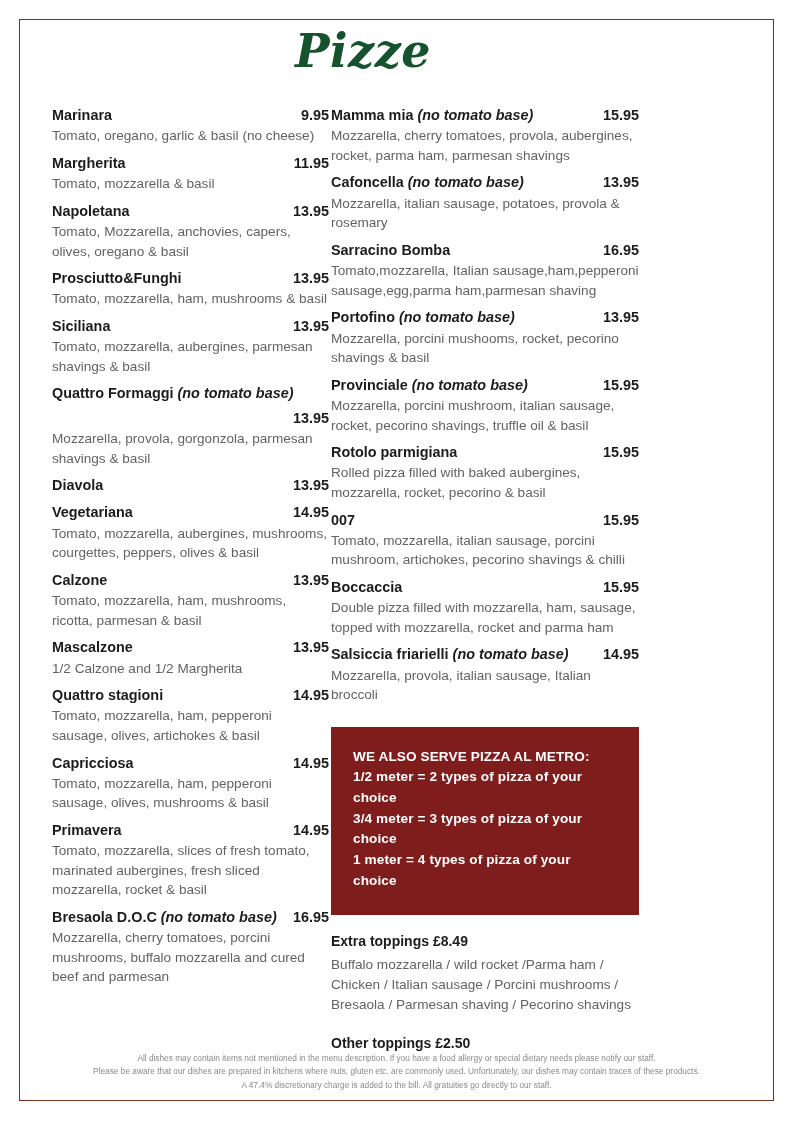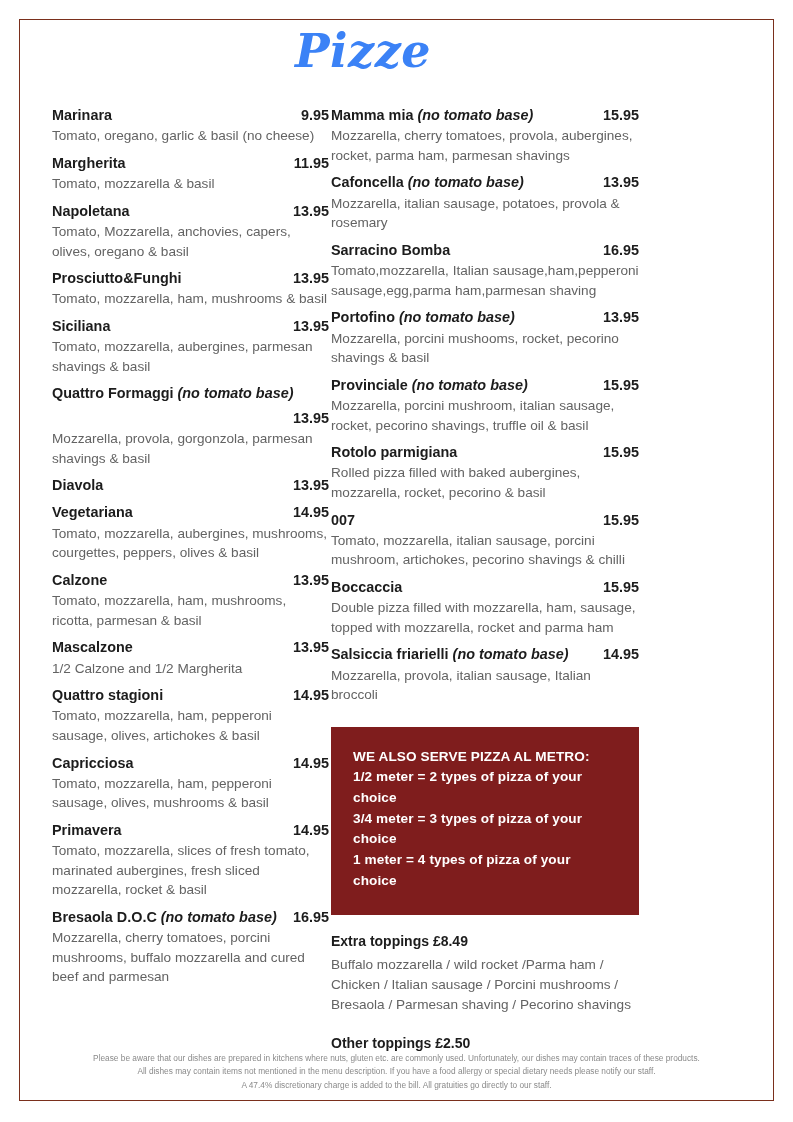--- a/index.html
+++ b/index.html
@@ -34,21 +34,21 @@
     position: absolute;
     left: 0;
     top: 24px;
     width: 726px;
     text-align: center;
     font-family: "DejaVu Serif", "Liberation Serif", serif;
     font-style: italic;
     font-weight: 700;
     font-size: 46px;
     letter-spacing: 0.5px;
-    color: #3b82f6;
+    color: #14532d;
   }
   .columns {
     position: absolute;
     left: 0;
     top: 106px;
     width: 639px;
     display: flex;
     align-items: flex-start;
   }
   .col-left {
@@ -335,18 +335,18 @@
       </div>
 
       <div class="toppings-title">Extra toppings £8.49</div>
       <div class="toppings-body">Buffalo mozzarella / wild rocket /Parma ham / Chicken / Italian sausage / Porcini mushrooms / Bresaola  / Parmesan shaving / Pecorino shavings</div>
       <div class="toppings-title second">Other toppings £2.50</div>
     </div>
 
   </div>
 
   <div class="disclaimer">
+    <div>All dishes may contain items not mentioned in the menu description. If you have a food allergy or special dietary needs please notify our staff.</div>
     <div>Please be aware that our dishes are prepared in kitchens where nuts, gluten etc. are commonly used. Unfortunately, our dishes may contain traces of these products.</div>
-    <div>All dishes may contain items not mentioned in the menu description. If you have a food allergy or special dietary needs please notify our staff.</div>
     <div>A 47.4% discretionary charge is added to the bill. All gratuities go directly to our staff.</div>
   </div>
 
 </div>
 
 </body></html>

